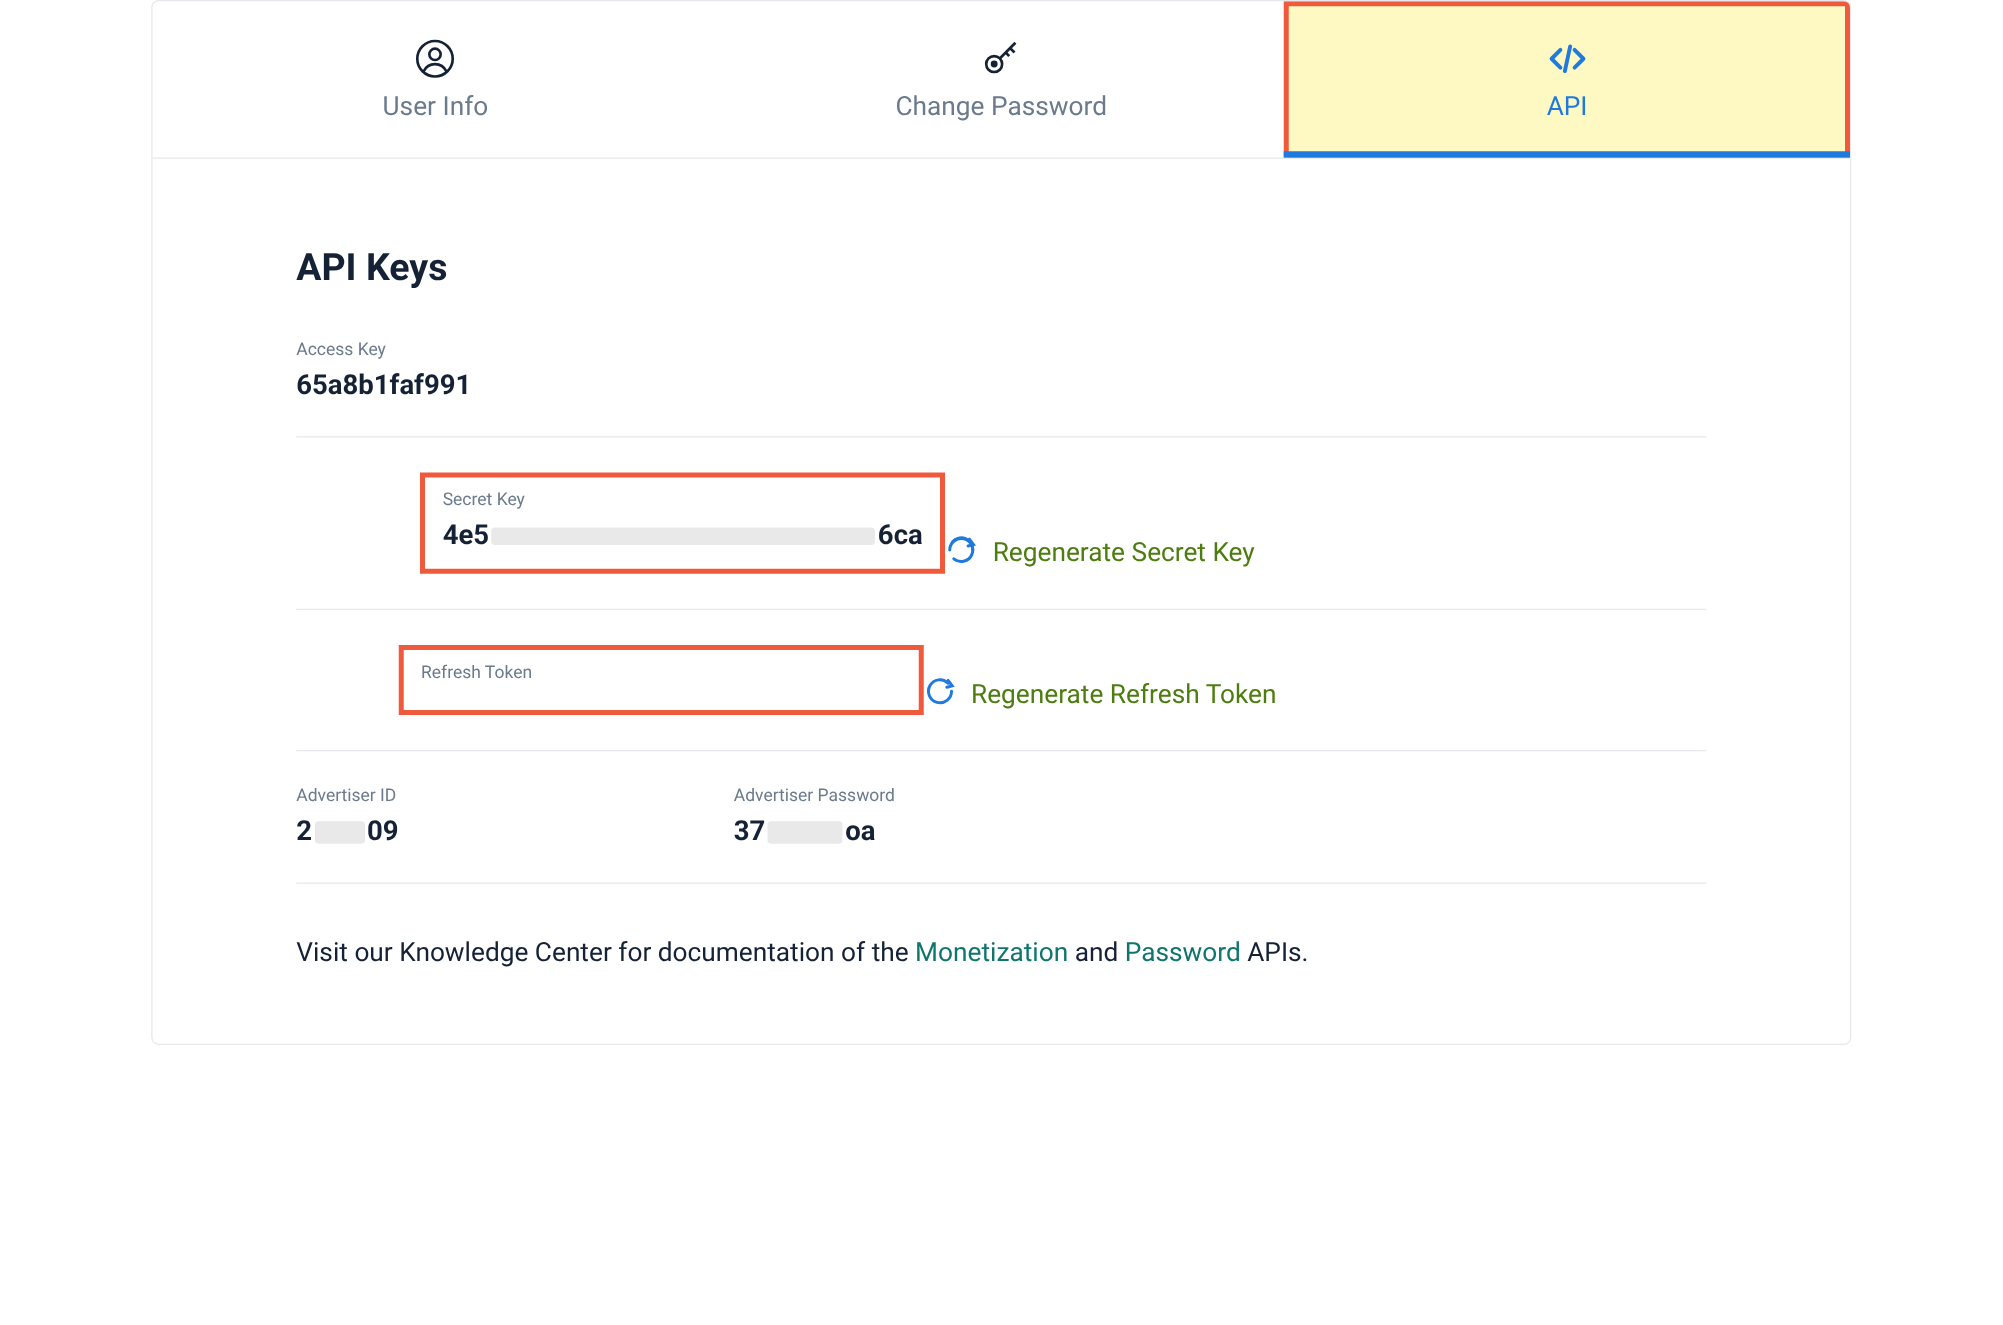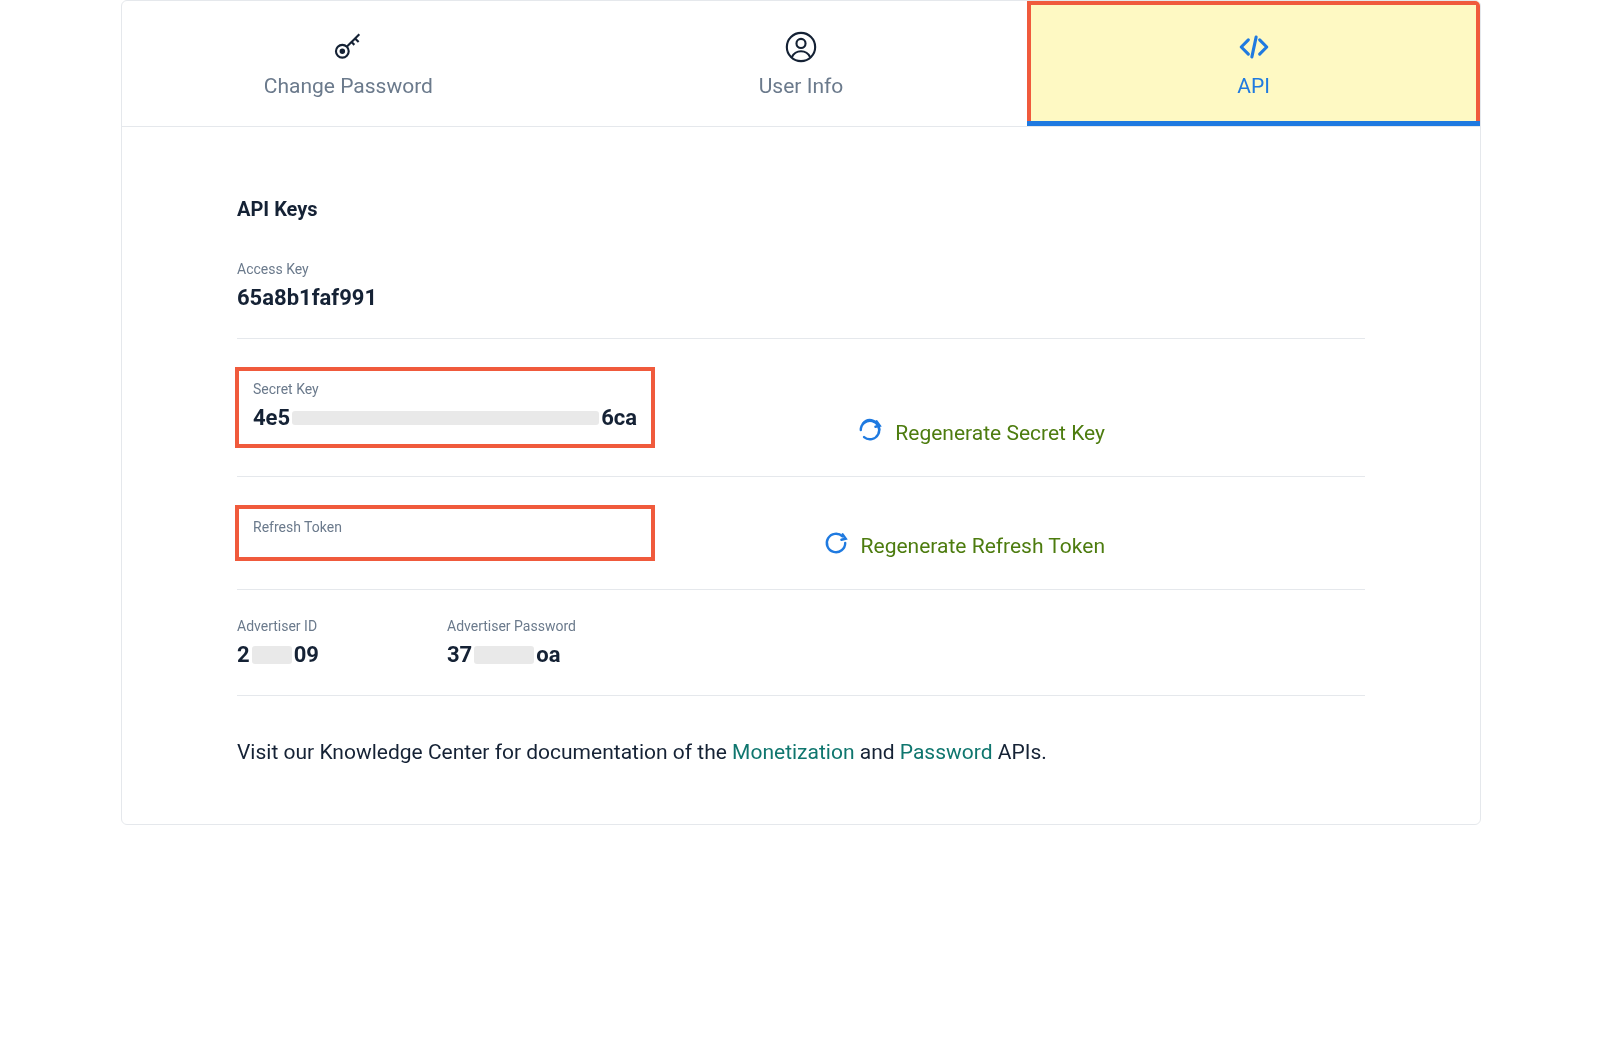--- a/index.html
+++ b/index.html
@@ -50,21 +50,21 @@
   .tab.highlighted {
     outline: 4px solid #f05a3c;
     outline-offset: -4px;
   }
 
   
   .content {
     padding: 70px 115px 60px;
   }
   h1.page-title {
-    font-size: 20px;
+    font-size: 30px;
     font-weight: 700;
     color: #152235;
     margin: 0 0 40px;
   }
   .section {
     border-bottom: 1px solid #e5e8ec;
     padding-bottom: 28px;
     margin-bottom: 28px;
     position: relative;
   }
@@ -90,21 +90,21 @@
     margin: 0 2px;
   }
   .sk .redacted-mid { width: 330px; }
   .rt .redacted-mid { width: 290px; }
   .aid .redacted-mid { width: 40px; height: 18px; }
   .apw .redacted-mid { width: 60px; height: 18px; }
 
   .row {
     display: flex;
     align-items: flex-end;
-    justify-content: space-between;
+    justify-content: center;
     margin-left: 16px;
   }
   .key-col { min-width: 420px; }
   .regen {
     display: inline-flex;
     align-items: center;
     gap: 12px;
     color: #4d7c0f;
     font-size: 21px;
     cursor: pointer;
@@ -114,20 +114,21 @@
 
   .boxed {
     border: 4px solid #f05a3c;
     padding: 10px 14px 14px;
     width: 420px;
     margin-left: -18px;
   }
 
   .two-col {
     display: flex;
+    gap: 140px;
     border-bottom: 1px solid #e5e8ec;
     padding-bottom: 28px;
     margin-bottom: 40px;
   }
   .two-col > div { min-width: 210px; }
 
   .footer-text {
     font-size: 21px;
     color: #152235;
     margin-top: 44px;
@@ -138,44 +139,44 @@
     cursor: pointer;
     text-align: right;
   }
 </style>
 </head>
 <body>
 
 <div class="window">
 
   <div class="tabs">
+    <div class="tab">
+      <span class="icon">
+        <svg viewBox="0 0 24 24" fill="none" stroke="#152235" stroke-width="1.5">
+          <circle cx="12" cy="12" r="10"></circle>
+          <circle cx="12" cy="9.5" r="3.2"></circle>
+          <path d="M5.5 19.2c1.4-2.9 4-4.2 6.5-4.2s5.1 1.3 6.5 4.2"></path>
+        </svg>
+      </span>
+      <span>User Info</span>
+    </div>
+
     <div class="tab">
       <span class="icon">
         <svg viewBox="0 0 24 24" fill="none" stroke="#152235" stroke-width="1.5">
           <circle cx="8" cy="15" r="4.5"></circle>
           <circle cx="8" cy="15" r="1.2" fill="#152235"></circle>
           <path d="M11.3 11.7 L20 3"></path>
           <path d="M17 6 l2.5 2.5"></path>
           <path d="M14.5 8.5 l2 2"></path>
         </svg>
       </span>
       <span>Change Password</span>
     </div>
 
-    <div class="tab">
-      <span class="icon">
-        <svg viewBox="0 0 24 24" fill="none" stroke="#152235" stroke-width="1.5">
-          <circle cx="12" cy="12" r="10"></circle>
-          <circle cx="12" cy="9.5" r="3.2"></circle>
-          <path d="M5.5 19.2c1.4-2.9 4-4.2 6.5-4.2s5.1 1.3 6.5 4.2"></path>
-        </svg>
-      </span>
-      <span>User Info</span>
-    </div>
-
     <div class="tab active highlighted">
       <span class="icon">
         <svg viewBox="0 0 24 24" fill="none" stroke="#1f7ae0" stroke-width="2.2" stroke-linecap="round" stroke-linejoin="round">
           <polyline points="8 7 3 12 8 17"></polyline>
           <polyline points="16 7 21 12 16 17"></polyline>
           <line x1="13.5" y1="5" x2="10.5" y2="19"></line>
         </svg>
       </span>
       <span>API</span>
     </div>

